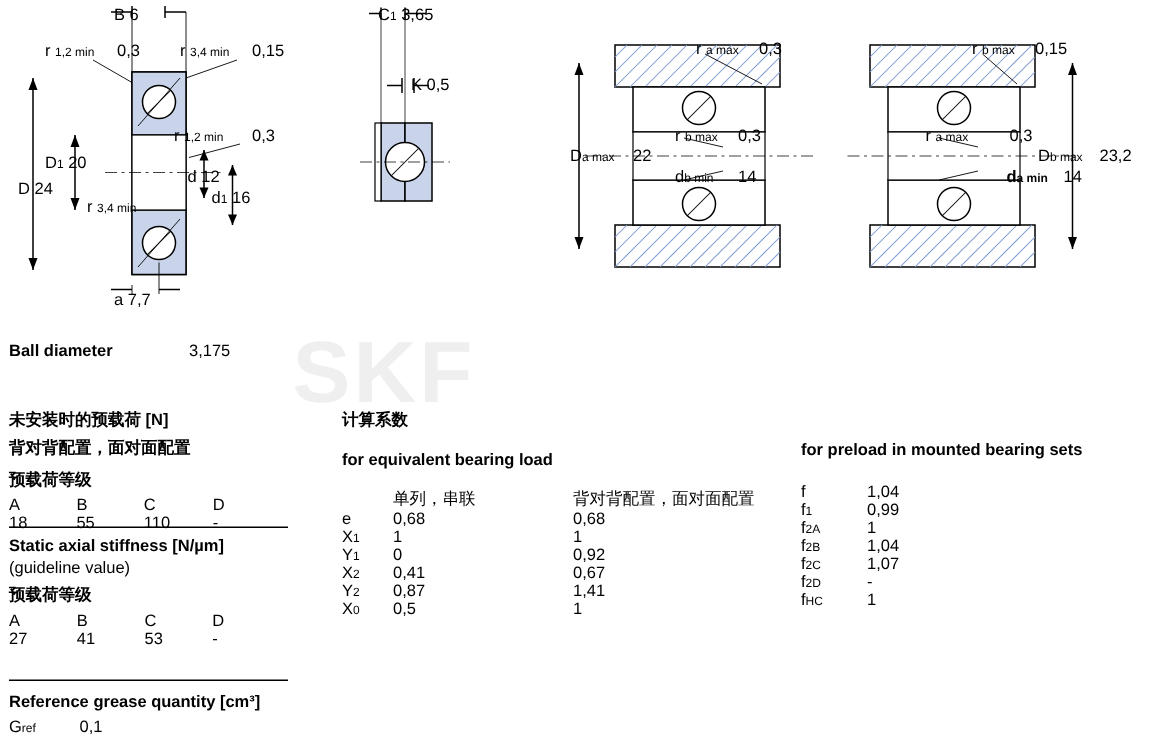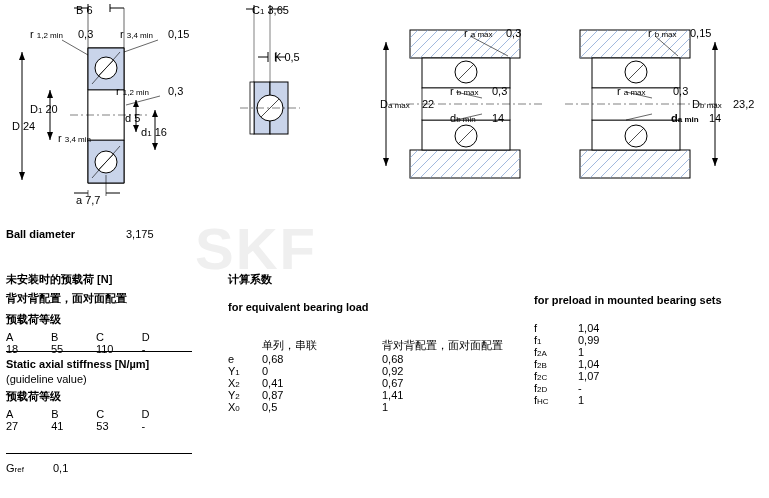--- a/index.html
+++ b/index.html
@@ -88,21 +88,21 @@
 <div class="abs lbl" style="left:76px;top:4px;">B  6</div>
 <div class="abs lbl" style="left:30px;top:28px;">r <span style="font-size:8px;">1,2 min</span></div>
 <div class="abs lbl" style="left:78px;top:28px;">0,3</div>
 <div class="abs lbl" style="left:120px;top:28px;">r <span style="font-size:8px;">3,4 min</span></div>
 <div class="abs lbl" style="left:168px;top:28px;">0,15</div>
 <div class="abs lbl" style="left:116px;top:85px;">r <span style="font-size:8px;">1,2 min</span></div>
 <div class="abs lbl" style="left:168px;top:85px;">0,3</div>
 <div class="abs lbl" style="left:30px;top:103px;">D<span style="font-size:8px;">1</span>  20</div>
 <div class="abs lbl" style="left:12px;top:120px;">D  24</div>
 <div class="abs lbl" style="left:58px;top:132px;">r <span style="font-size:8px;">3,4 min</span></div>
-<div class="abs lbl" style="left:125px;top:112px;">d  5</div>
+<div class="abs lbl" style="left:125px;top:112px;">d  12</div>
 <div class="abs lbl" style="left:141px;top:126px;">d<span style="font-size:8px;">1</span>  16</div>
 <div class="abs lbl" style="left:76px;top:194px;">a  7,7</div>
 
 <div class="abs" style="left:240px;top:0;width:110px;height:215px;">
   <svg width="110" height="215" viewBox="0 0 110 215">
 
     <line x1="14" y1="9" x2="6" y2="9" stroke="#000" stroke-width="1"></line>
     <line x1="30" y1="9" x2="44" y2="9" stroke="#000" stroke-width="1"></line>
     <line x1="14" y1="5" x2="14" y2="13" stroke="#000" stroke-width="1"></line>
     <line x1="30" y1="5" x2="30" y2="13" stroke="#000" stroke-width="1"></line>
@@ -301,42 +301,48 @@
       <td>41</td>
       <td>53</td>
       <td>-</td>
     </tr>
   </tbody>
     </table>
 </div>
 <div class="hline abs" style="left:6px;top:453px;width:186px;background:#000;"></div>
 
 <div class="abs" style="left:6px;top:462px;width:210px;">
+  <div class="bold" style="margin-bottom:5px;">Reference grease quantity [cm³]</div>
   <div>
     <span>G</span><span style="font-size:8px;">ref</span>
     <span style="margin-left:26px;">0,1</span>
   </div>
 </div>
 
 <div class="abs" style="left:228px;top:272px;width:300px;">
   <div class="bold" style="margin-bottom:14px;">计算系数</div>
-  <div class="bold" style="margin-bottom:25px;">for equivalent bearing load</div>
+  <div class="bold" style="margin-bottom:12px;">for equivalent bearing load</div>
   <table class="tbl">
     <tbody>
         <tr>
       <td style="width:24px;"></td>
       <td style="width:110px;">单列，串联</td>
       <td>背对背配置，面对面配置</td>
     </tr>
     <tr>
       <td><span>e</span><span style="font-size:8px;"></span></td>
       <td>0,68</td>
       <td>0,68</td>
     </tr>
     <tr>
+      <td><span>X</span><span style="font-size:8px;">1</span></td>
+      <td>1</td>
+      <td>1</td>
+    </tr>
+    <tr>
       <td><span>Y</span><span style="font-size:8px;">1</span></td>
       <td>0</td>
       <td>0,92</td>
     </tr>
     <tr>
       <td><span>X</span><span style="font-size:8px;">2</span></td>
       <td>0,41</td>
       <td>0,67</td>
     </tr>
     <tr>

